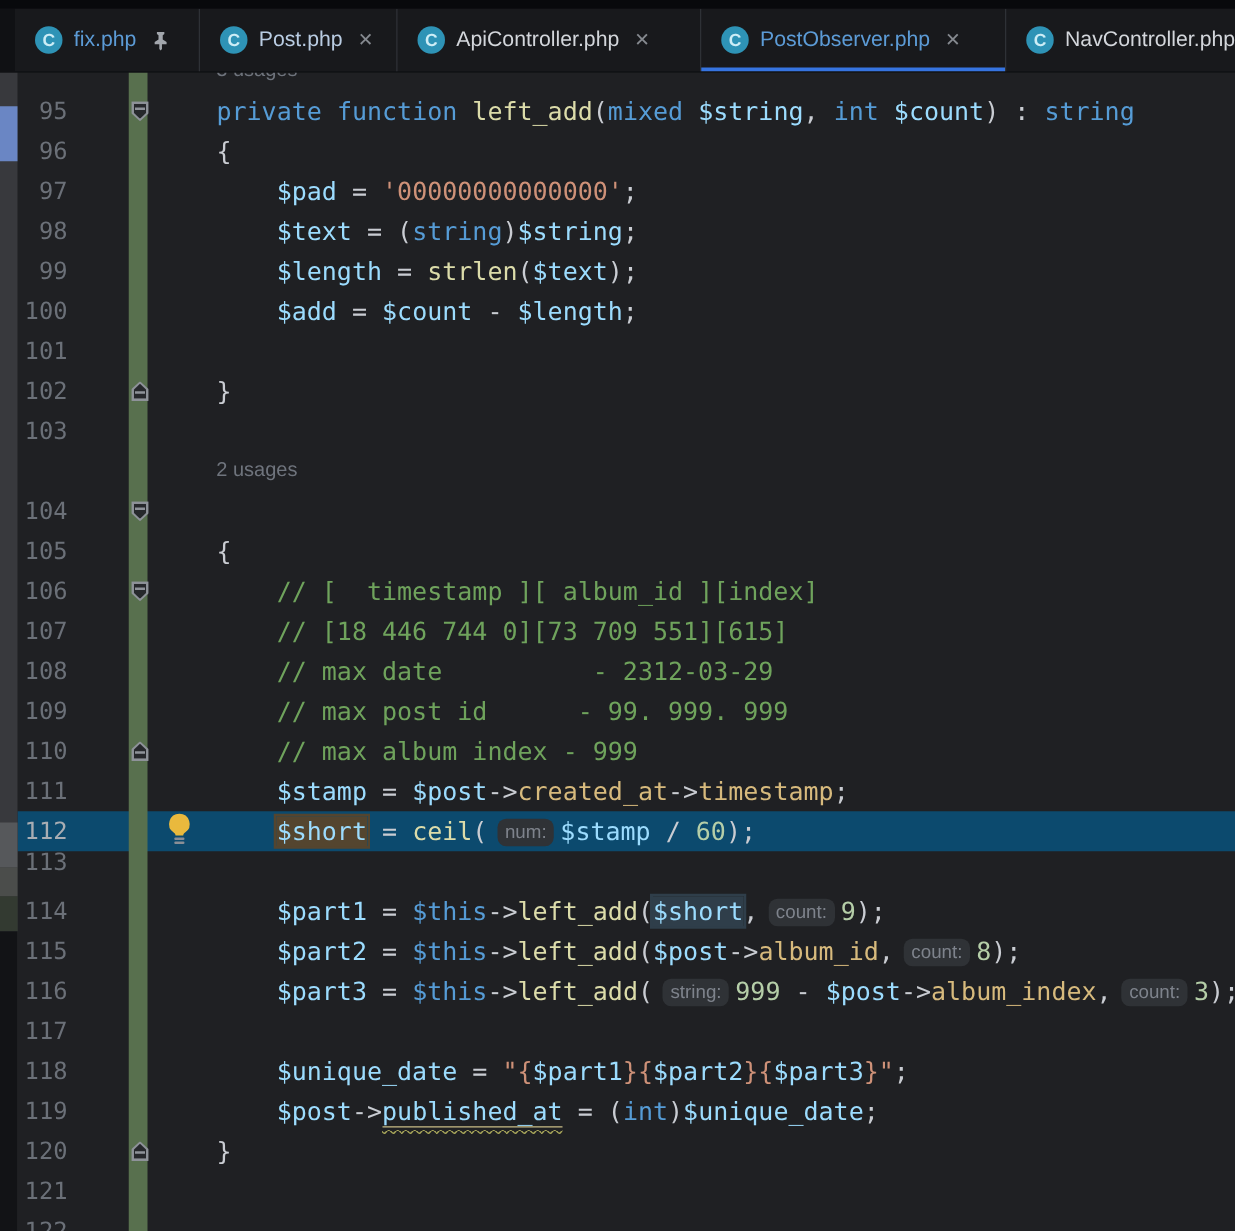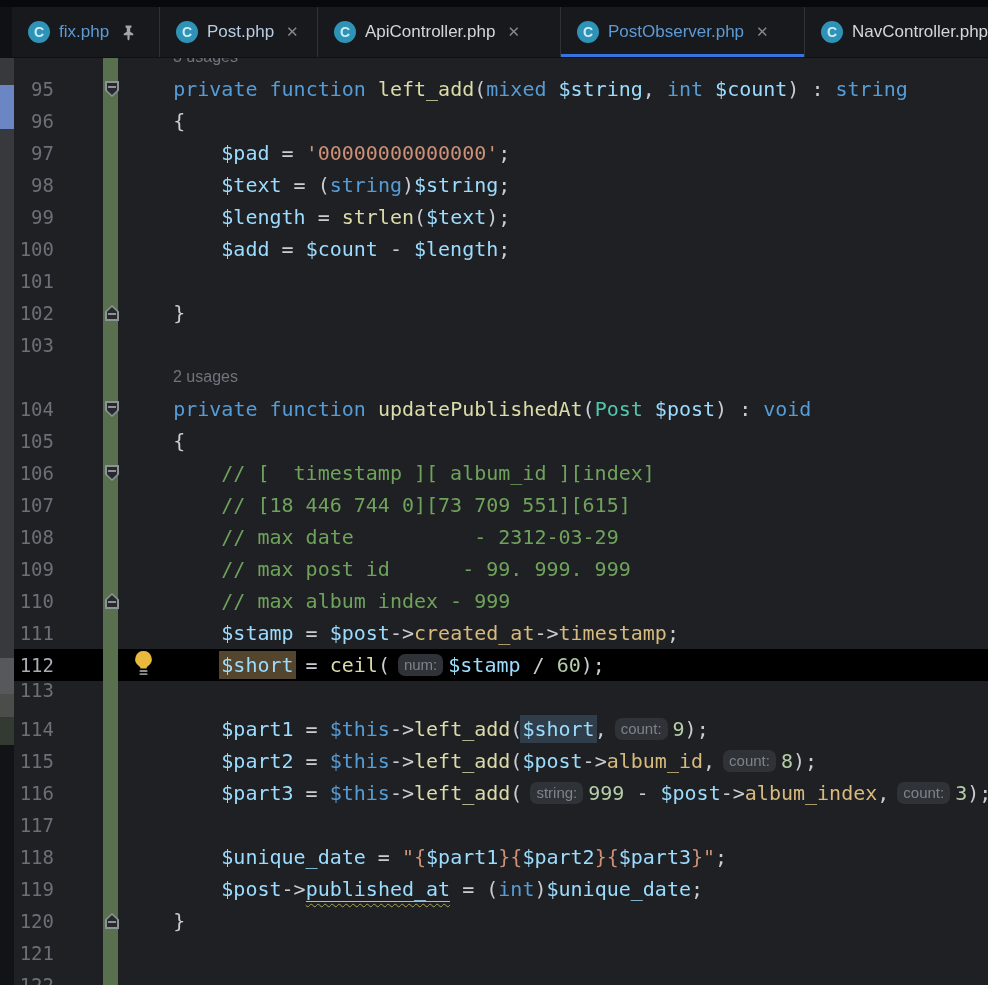--- a/index.html
+++ b/index.html
@@ -18,21 +18,21 @@
   .tab .lbl{font:17px "Liberation Sans",sans-serif;white-space:nowrap;}
   .tab .x{color:#85898F;font:15px "Liberation Sans",sans-serif;margin-left:3px;}
   .tab.active::after{content:"";position:absolute;left:0;right:0;bottom:0;height:3px;background:#3674E0;}
   .pin{flex:none;margin-left:2px;}
   
   .lstrip{position:absolute;left:0;top:57px;width:14px;height:928px;background:#38393D;z-index:2;}
   .lblock{position:absolute;left:0;width:14px;}
   .vstrip{position:absolute;left:103px;top:57px;width:15px;height:928px;background:#58704E;z-index:2;}
   
   .row{position:absolute;left:14px;width:974px;height:32px;z-index:1;}
-  .row.cur{background:#000000;}
+  .row.cur{background:#0c4a6e;}
   .lnum{position:absolute;left:0;top:0;width:40px;text-align:right;font-size:19px;line-height:32px;color:#6B7078;}
   .cur .lnum{color:#A9ADB3;}
   .code{position:absolute;left:111px;top:0;white-space:pre;font-size:20px;line-height:32px;color:#C9CCD2;text-align:center;}
   .usages{position:absolute;left:159px;top:0;font:16px/32px "Liberation Sans",sans-serif;color:#6F747D;}
   
   .k{color:#569CD6}.r{color:#C586C0}.f{color:#DCDCAA}.v{color:#9CDCFE}.t{color:#569CD6}
   .p{color:#D7BA7D}.n{color:#B5CEA8}.s{color:#CE9178}.c{color:#4EC9B0}.m{color:#6FA35C}
   .vw{color:#9CDCFE;background:#54452F;box-shadow:0 0 0 2px #54452F;}
   .vr{color:#9CDCFE;background:#2F3E4A;box-shadow:0 0 0 2px #2F3E4A;}
   .pw{color:#9CDCFE;border-bottom:1px solid #C9BC86;
@@ -130,21 +130,20 @@
       </div>
       <div class="row" style="top: 329px;">
         <div class="lnum">103</div>
       </div>
       <div class="row" style="top: 361px;">
         <div class="lnum"></div>
         <div class="usages">2 usages</div>
       </div>
       <div class="row" style="top: 393px;">
         <div class="lnum">104</div>
-        <div class="code"><span>    </span><span class="k">private</span><span> </span><span class="k">function</span><span> </span><span class="f">updatePublishedAt</span><span>(</span><span class="c">Post</span><span> </span><span class="v">$post</span><span>) : </span><span class="k">void</span></div>
       </div>
       <div class="row" style="top: 425px;">
         <div class="lnum">105</div>
         <div class="code"><span>    {</span></div>
       </div>
       <div class="row" style="top: 457px;">
         <div class="lnum">106</div>
         <div class="code"><span class="m">        // [  timestamp ][ album_id ][index]</span></div>
       </div>
       <div class="row" style="top: 489px;">

